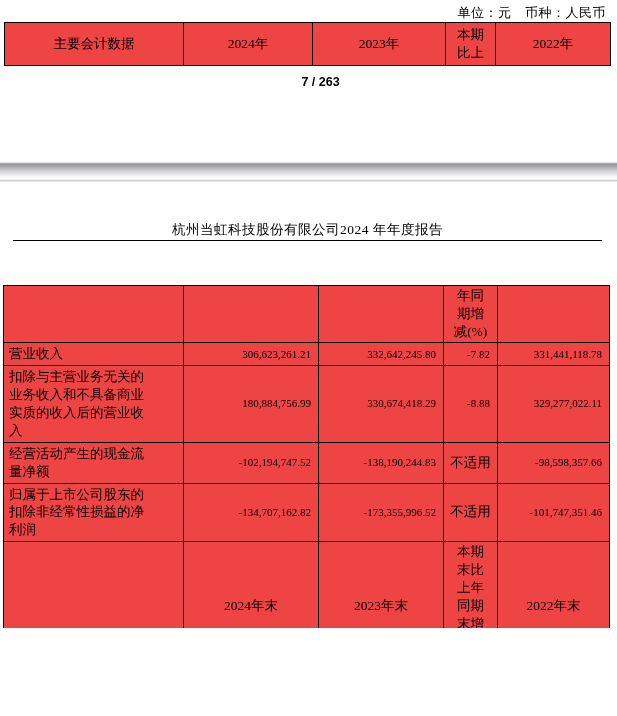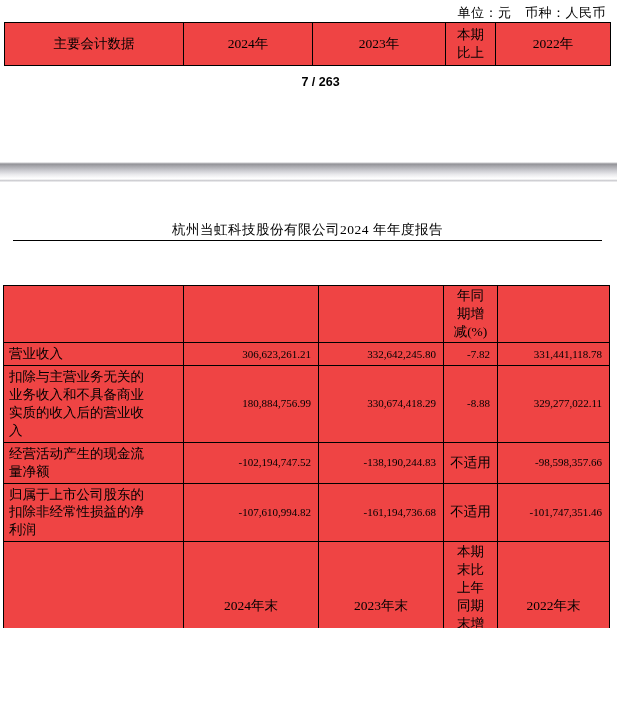--- a/index.html
+++ b/index.html
@@ -107,22 +107,22 @@
         </tr>
         <tr style="height: 35px;">
           <td class="c-label">经营活动产生的现金流量净额</td>
           <td class="c-num">-102,194,747.52</td>
           <td class="c-num">-138,190,244.83</td>
           <td class="c-center">不适用</td>
           <td class="c-num">-98,598,357.66</td>
         </tr>
         <tr style="height: 37px;">
           <td class="c-label">归属于上市公司股东的扣除非经常性损益的净利润</td>
-          <td class="c-num">-107,610,994.82</td>
-          <td class="c-num">-161,194,736.68</td>
+          <td class="c-num">-134,707,162.82</td>
+          <td class="c-num">-173,355,996.52</td>
           <td class="c-center">不适用</td>
           <td class="c-num">-101,747,351.46</td>
         </tr>
         <tr style="height: 126px;">
           <td class="c-center"></td>
           <td class="c-center">2024年末</td>
           <td class="c-center">2023年末</td>
           <td class="c-center">本期
 末比
 上年

